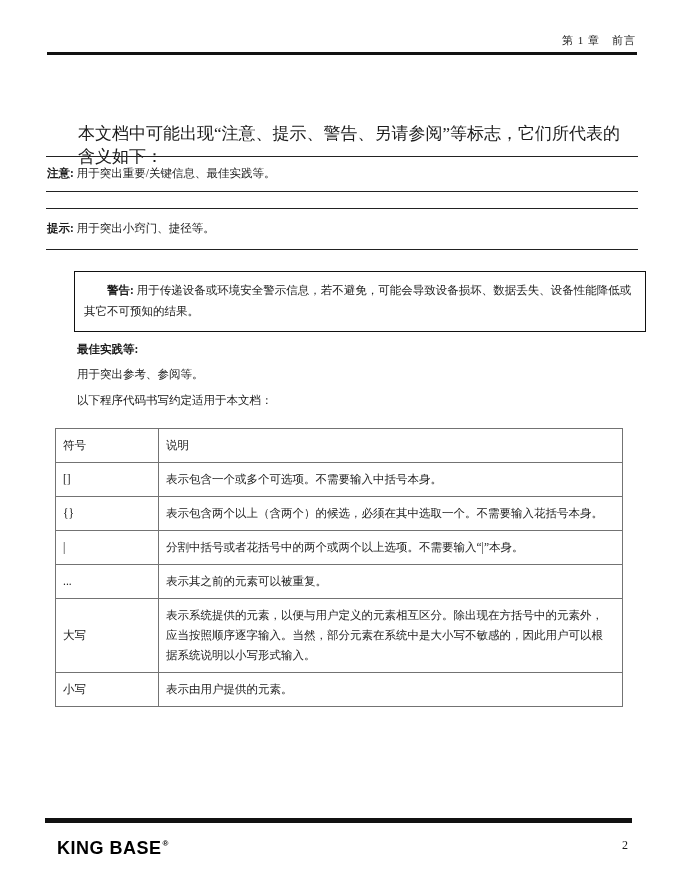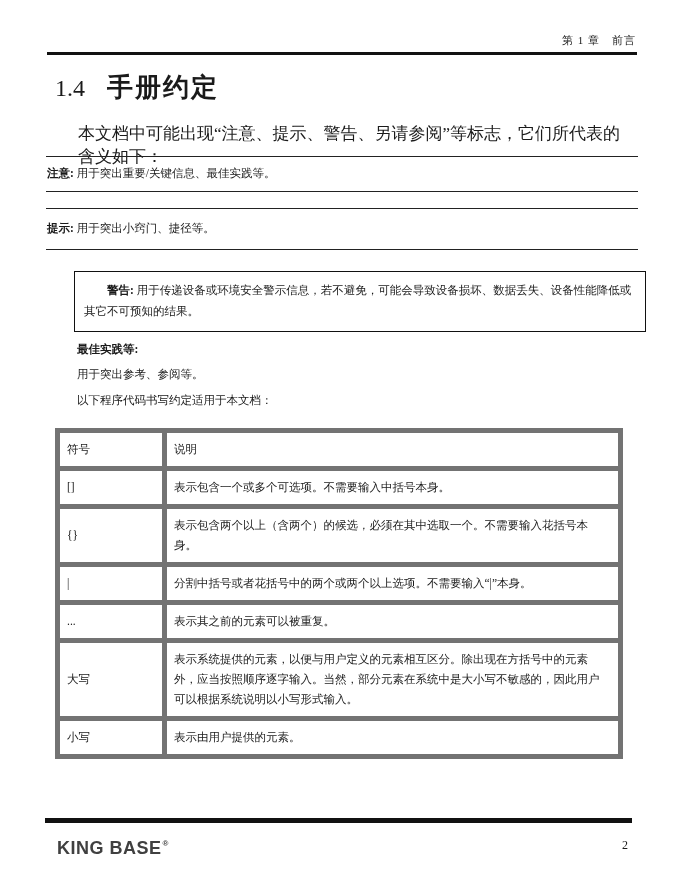--- a/index.html
+++ b/index.html
@@ -46,21 +46,21 @@
   .seealso-label{top:342px;left:77px;}
   .seealso-text{top:367px;left:77px;font-size:11.5px;}
   .table-intro{top:393px;left:77px;font-size:11.5px;}
   table.conv{
     top:428px;left:55px;width:568px;
     position:absolute;
     border-collapse:collapse;
     font-size:11.5px;
   }
   table.conv td,table.conv th{
-    border:5px solid #737373;
+    border:1px solid #737373;
     padding:6px 10px 7px 7px;
     text-align:left;vertical-align:middle;
     font-weight:normal;line-height:20px;
   }
   table.conv td:first-child,table.conv th:first-child{width:85px;}
   .footer-rule{top:818px;left:45px;width:587px;height:5px;background:#111;}
   .logo{
     top:838px;left:57px;
     font-family:"Liberation Sans","DejaVu Sans",sans-serif;
     font-weight:bold;font-size:18px;letter-spacing:0.5px;
@@ -70,24 +70,20 @@
   .page-num{top:838px;right:52px;font-size:12px;}
 </style>
 </head>
 <body>
 
 <div class="page">
 
   <div class="abs header-right">第 1 章　前言</div>
   <div class="abs top-rule"></div>
 
-  <div class="abs title-row">
-    <span class="title-num">1.4</span>
-    <span class="title-text">手册约定</span>
-  </div>
 
   <div class="abs intro">本文档中可能出现“注意、提示、警告、另请参阅”等标志，它们所代表的含义如下：</div>
 
   <div class="abs notice notice-1">
     <div class="rule"></div>
     <div class="body">
       <span class="blabel">注意:</span>
       <span>用于突出重要/关键信息、最佳实践等。</span>
     </div>
     <div class="rule"></div>
@@ -138,19 +134,19 @@
       <td>表示系统提供的元素，以便与用户定义的元素相互区分。除出现在方括号中的元素外，应当按照顺序逐字输入。当然，部分元素在系统中是大小写不敏感的，因此用户可以根据系统说明以小写形式输入。</td>
     </tr>
     <tr>
       <td>小写</td>
       <td>表示由用户提供的元素。</td>
     </tr>
   </tbody>
     </table>
 
   <div class="abs footer-rule"></div>
-  <div class="abs logo" style="color: #404040;">
+  <div class="abs logo" style="color: #000000;">
     <span>KING BASE</span>
     <span class="reg">®</span>
   </div>
   <div class="abs page-num">2</div>
 
 </div>
 
 </body></html>

